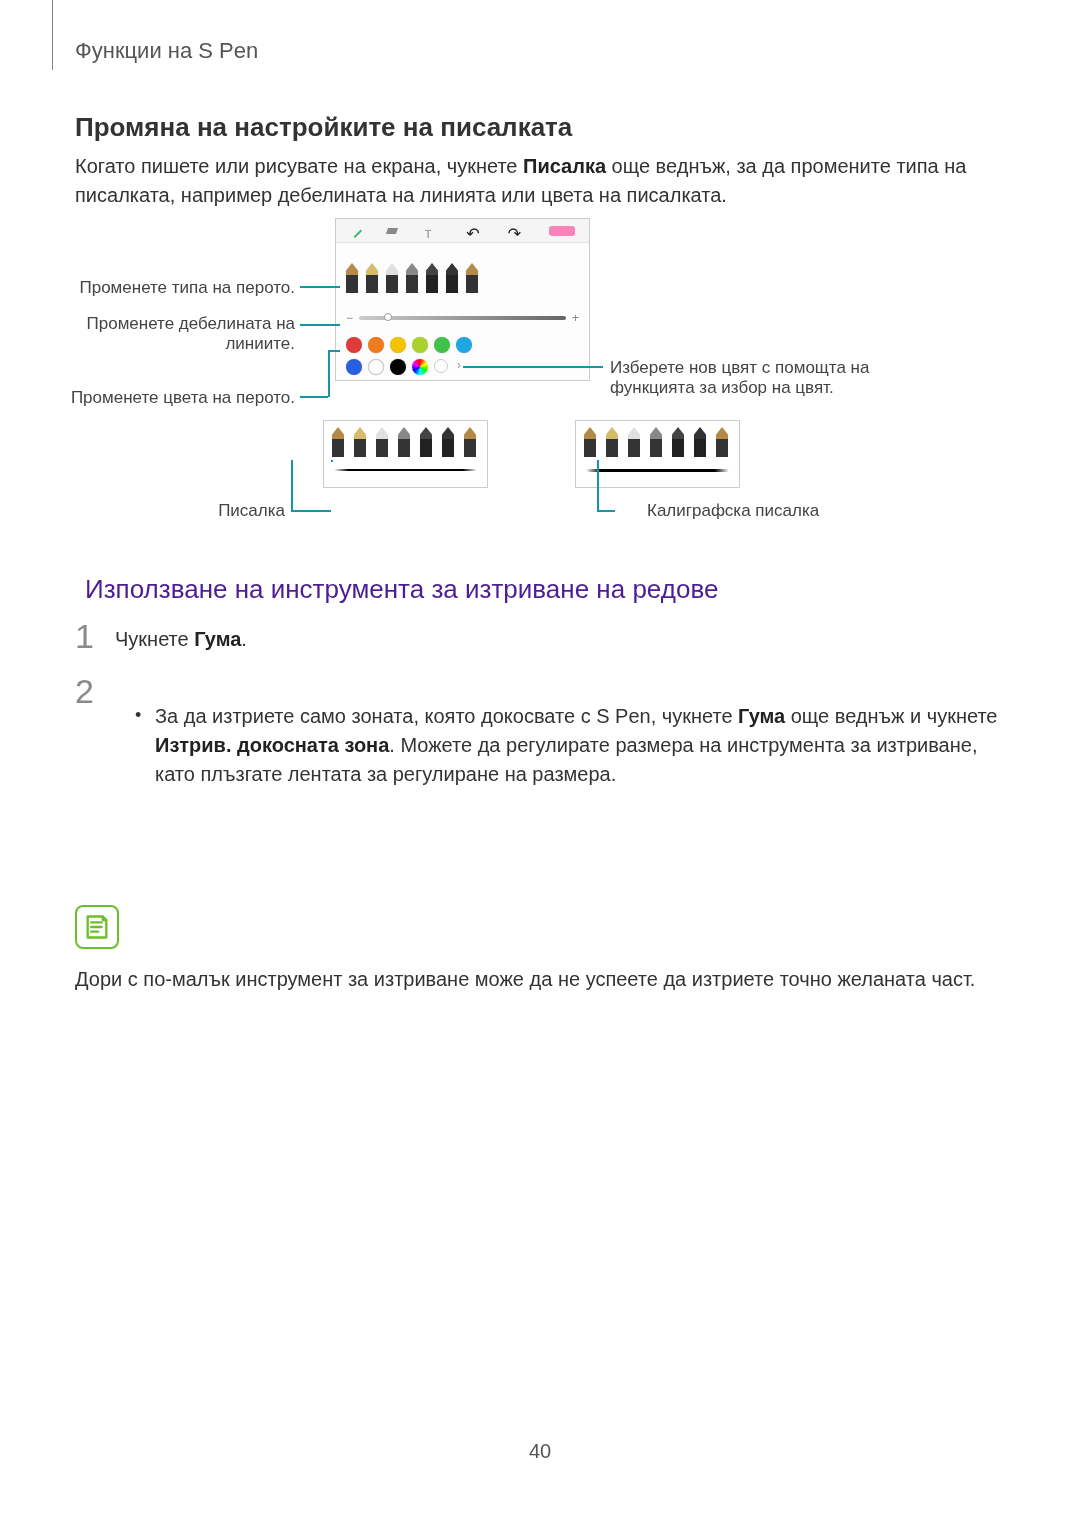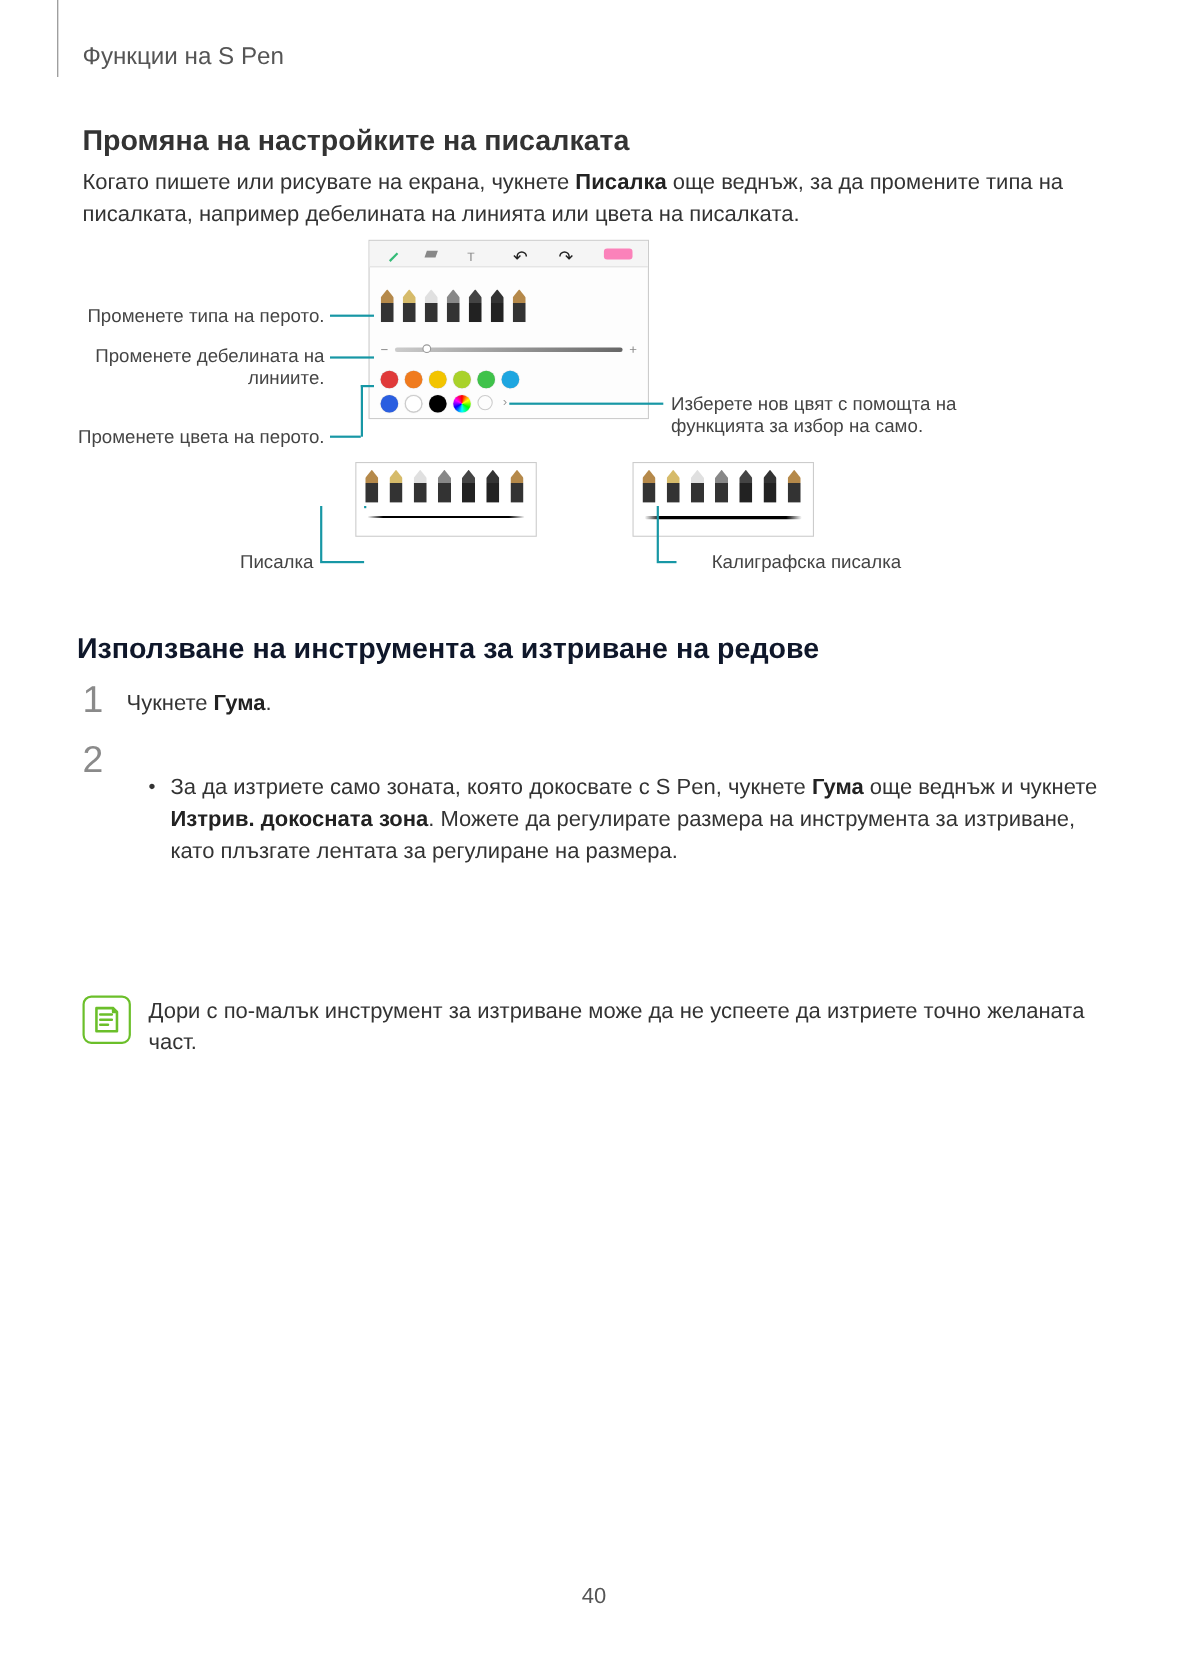--- a/index.html
+++ b/index.html
@@ -158,25 +158,25 @@
     position: absolute;
     left: 10px; right: 10px; top: 48px;
     height: 3px;
     background: linear-gradient(to right, transparent 0, #000 10%, #000 90%, transparent 100%);
     border-radius: 3px;
   }
   .stroke-line.thin { height: 1.5px; }
   
   .h2 {
     position: absolute;
-    left: 70px;
+    left: 85px;
     top: 574px;
     font-size: 26px;
-    font-weight: bold;
-    color: #0f172a;
+    font-weight: normal;
+    color: #4c1d95;
   }
   
   .step {
     position: absolute;
     left: 75px;
     right: 75px;
   }
   .step-num {
     position: absolute;
     left: 0;
@@ -210,20 +210,21 @@
     top: 0;
     font-size: 18px;
   }
   .note-row {
     position: absolute;
     left: 75px;
     right: 75px;
     display: flex;
     align-items: flex-start;
     gap: 16px;
+    flex-direction: column;
   }
   .note-icon {
     width: 44px;
     height: 44px;
     border: 2.5px solid #6bbf2a;
     border-radius: 8px;
     display: flex;
     align-items: center;
     justify-content: center;
     flex-shrink: 0;
@@ -308,21 +309,21 @@
   <div class="callout" style="left:-50px;top:116px;width:270px">линиите.</div>
   <div class="call-line" style="left:225px;top:106px;width:40px"></div>
 
   <div class="callout" style="left:-50px;top:170px;width:270px">Променете цвета на перото.</div>
   <div class="call-line" style="left:225px;top:178px;width:28px"></div>
   <div class="call-line" style="left:253px;top:132px;width:1.5px;height:47px"></div>
   <div class="call-line" style="left:253px;top:132px;width:12px"></div>
 
   <div class="call-line" style="left:388px;top:148px;width:140px"></div>
   <div class="callout" style="left:535px;top:140px;width:320px;text-align:left">Изберете нов цвят с помощта на</div>
-  <div class="callout" style="left:535px;top:160px;width:320px;text-align:left">функцията за избор на само.</div>
+  <div class="callout" style="left:535px;top:160px;width:320px;text-align:left">функцията за избор на цвят.</div>
 
   <div class="pen-panel2 a">
     <div class="pen-row2">
       <span class="pen-tip"></span>
       <span class="pen-tip" style="background:linear-gradient(#d6bb6a 0 40%,#333 40% 100%);"></span>
       <span class="pen-tip" style="background:linear-gradient(#e0e0e0 0 40%,#333 40% 100%);"></span>
       <span class="pen-tip" style="background:linear-gradient(#888 0 40%,#333 40% 100%);"></span>
       <span class="pen-tip" style="background:linear-gradient(#444 0 40%,#222 40% 100%);"></span>
       <span class="pen-tip" style="background:linear-gradient(#333 0 40%,#222 40% 100%);"></span>
       <span class="pen-tip"></span>

